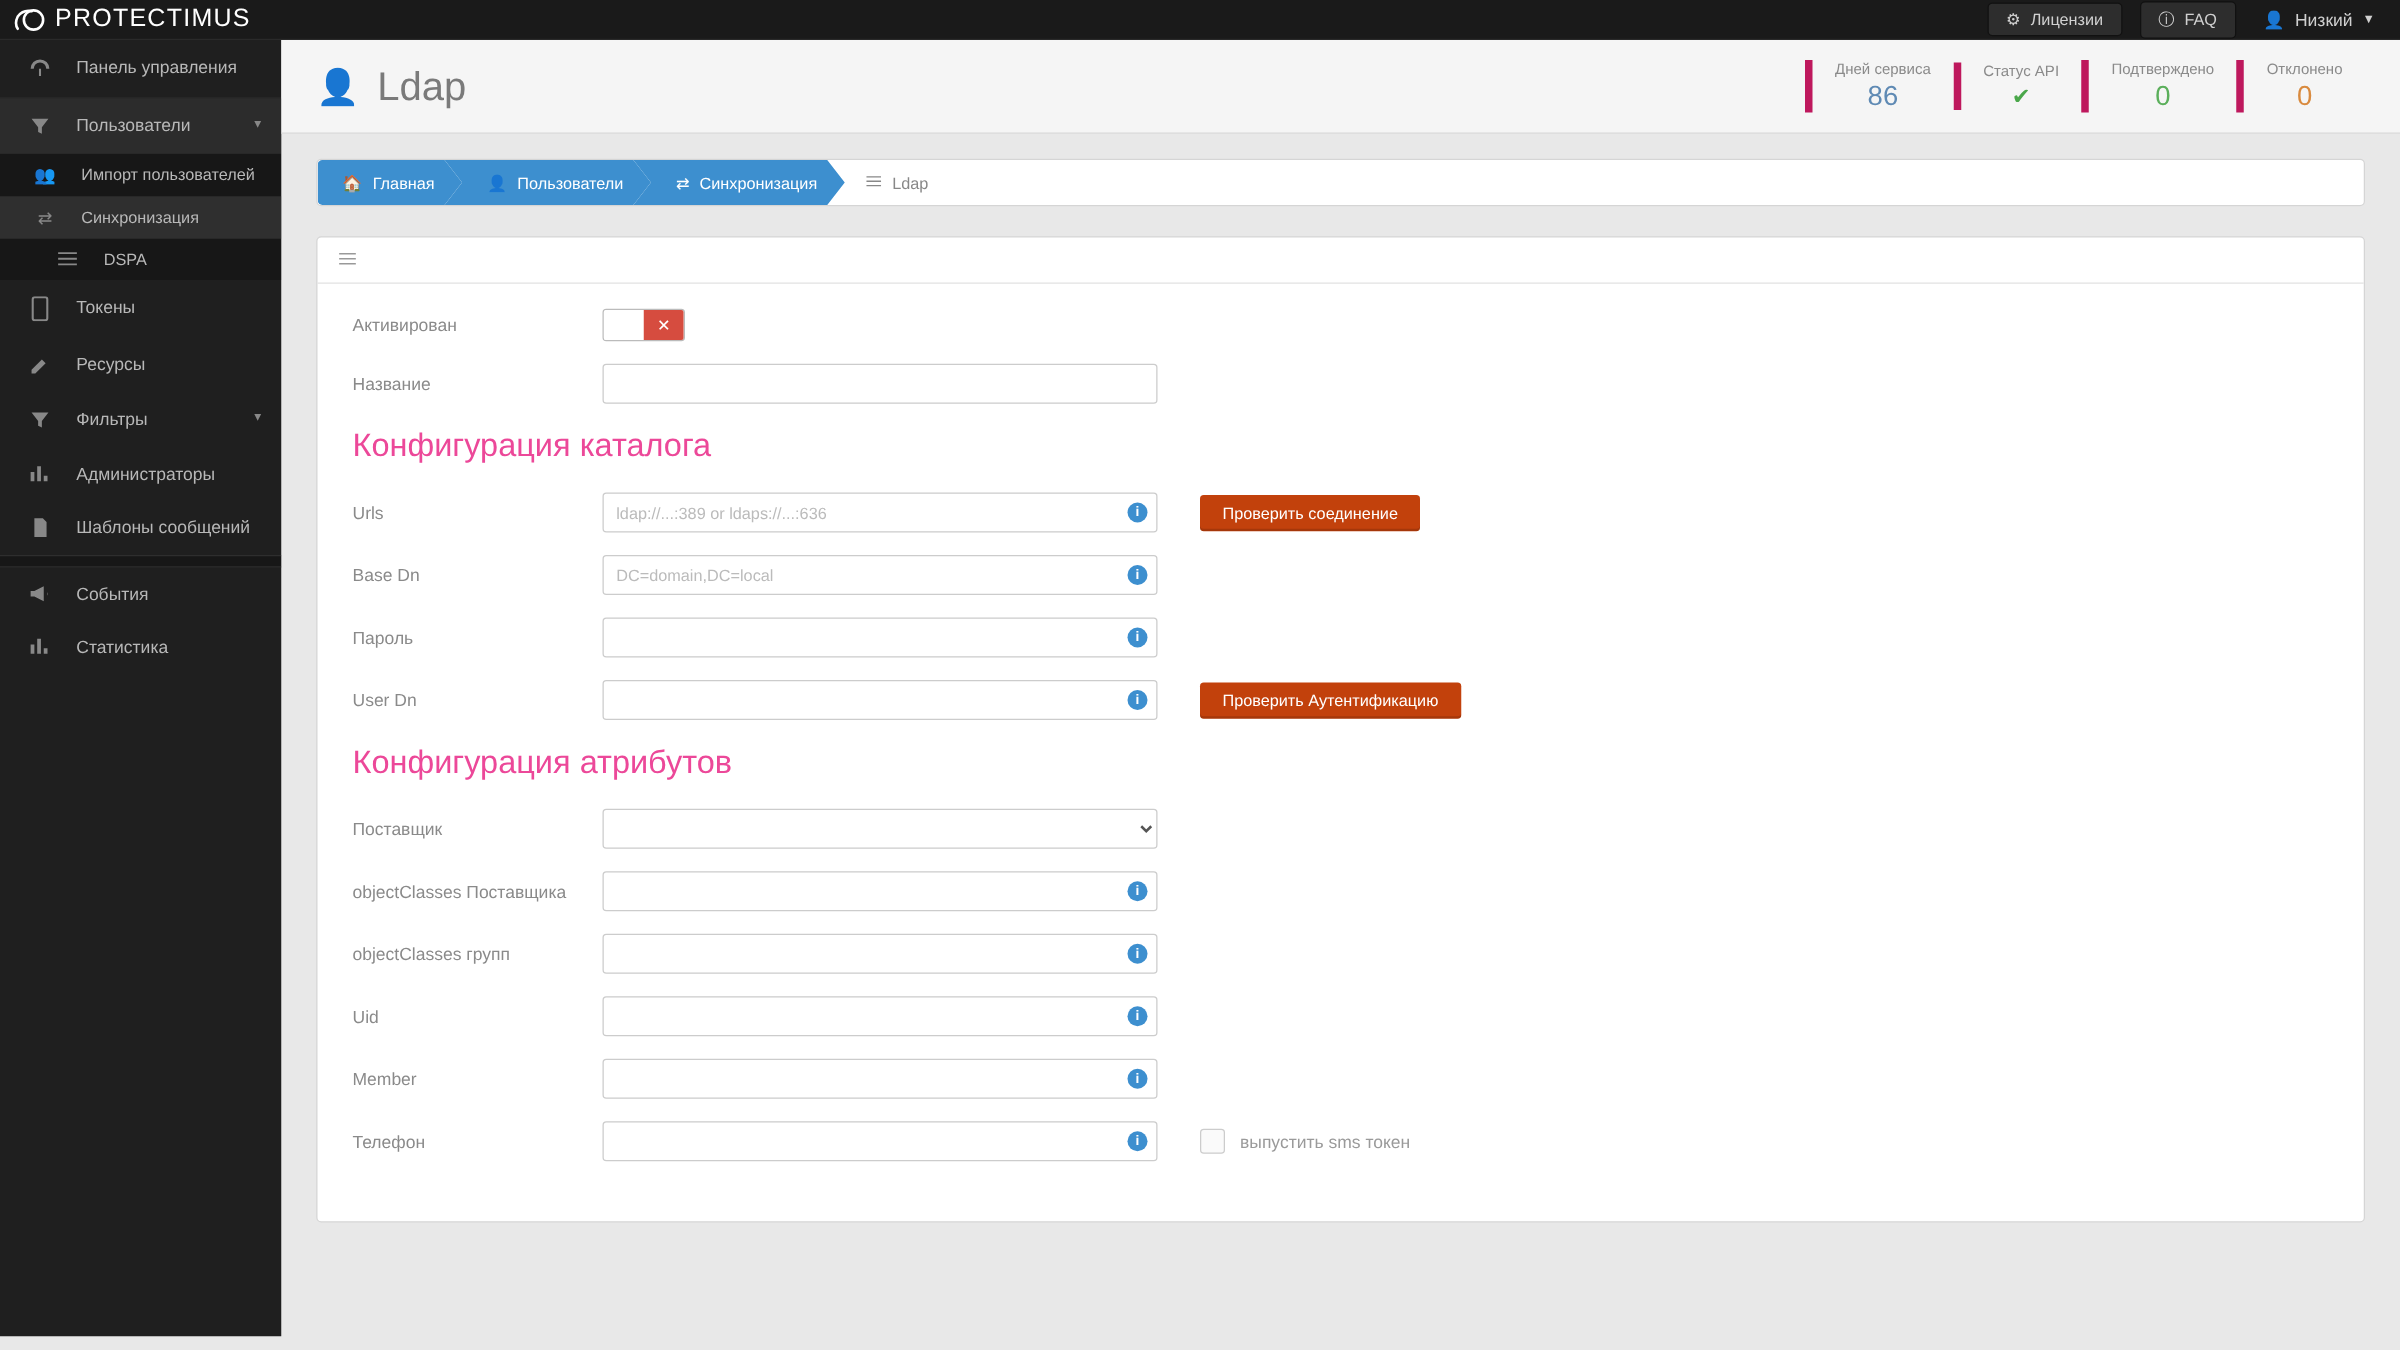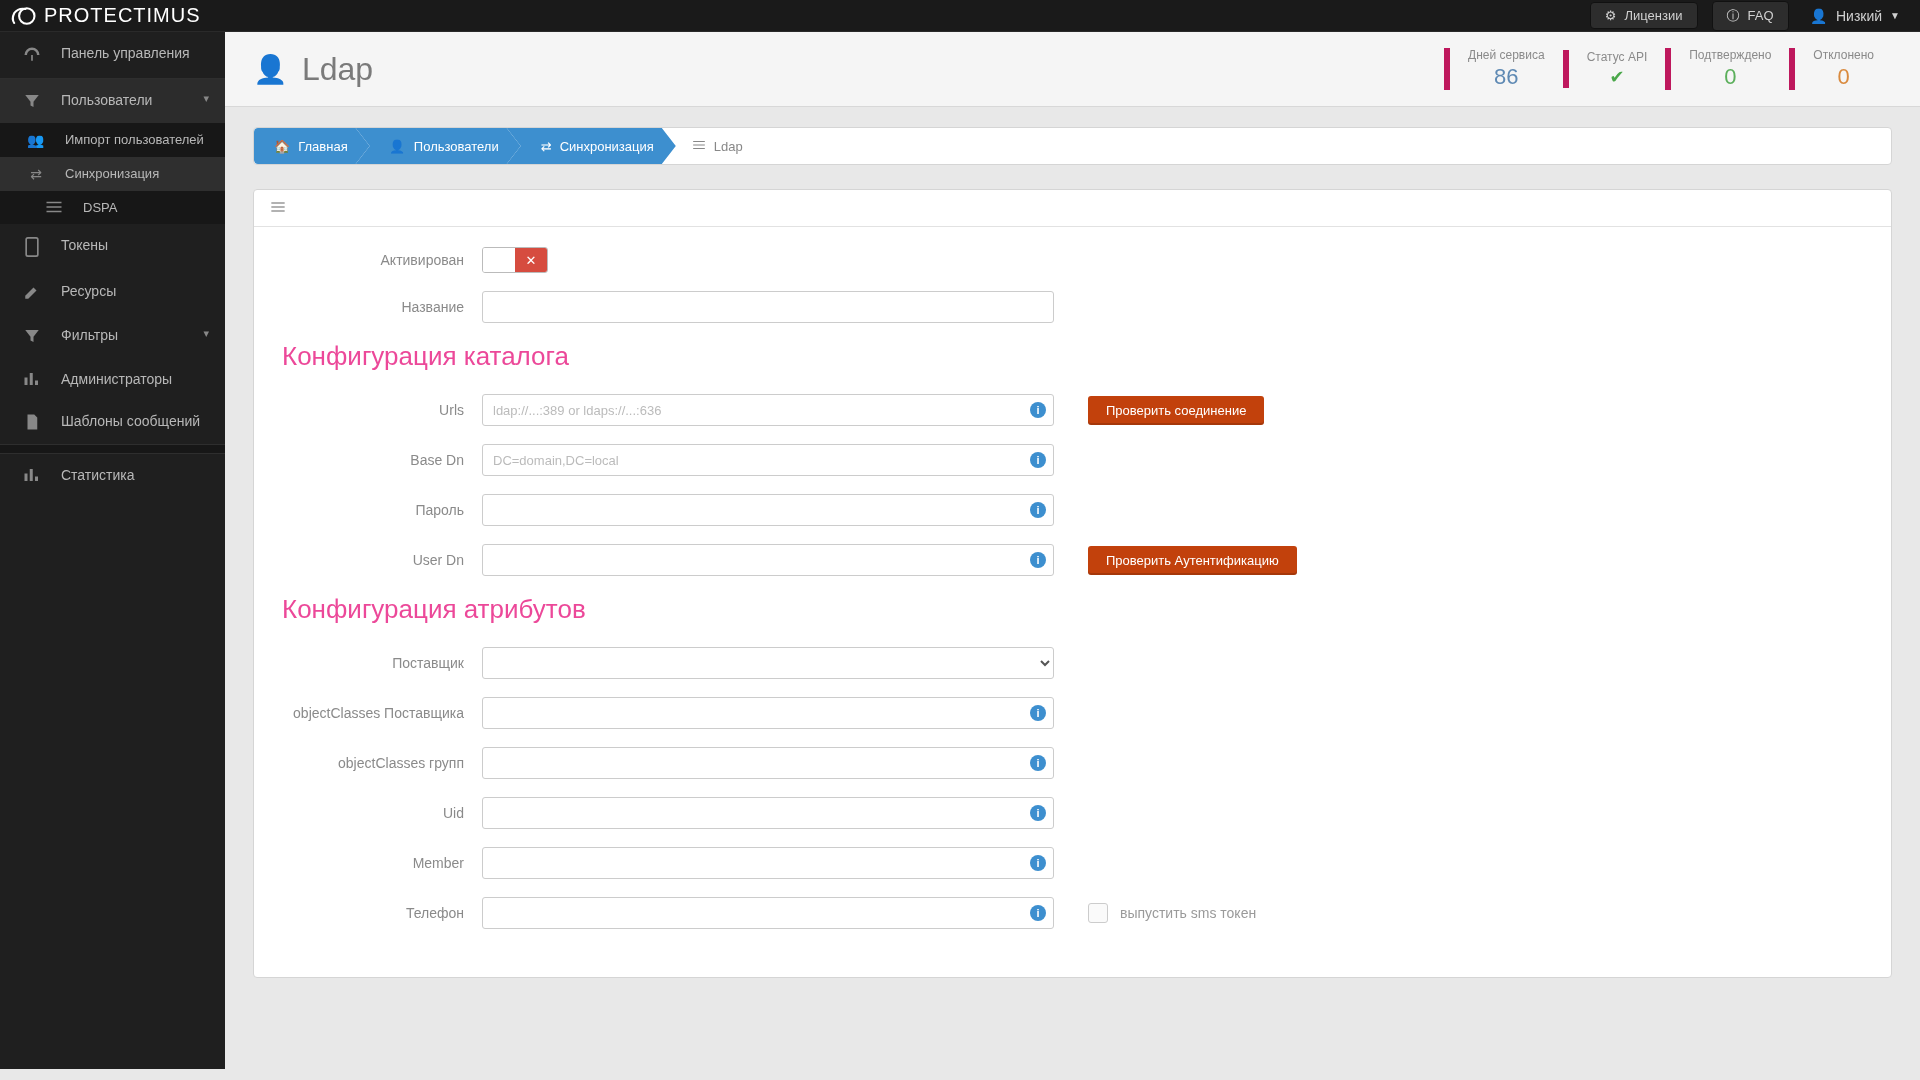--- a/index.html
+++ b/index.html
@@ -211,28 +211,28 @@
 .panel-body {
   padding: 20px 28px 30px 28px;
 }
 .form-row {
   display: flex;
   align-items: center;
   margin-bottom: 18px;
 }
 .form-label {
   width: 200px;
-  text-align: right;
+  text-align: left;
   color: #8a8a8a;
   font-size: 14px;
   padding-right: 18px;
 }
 .form-ctl {
   position: relative;
-  width: 572px;
+  width: 444px;
 }
 .form-ctl input[type=text],
 .form-ctl input[type=password],
 .form-ctl select {
   width: 100%;
   height: 32px;
   border: 1px solid #ccc;
   border-radius: 3px;
   padding: 0 34px 0 10px;
   font-size: 13px;
@@ -428,20 +428,28 @@
           </svg>
       </span>
       <span>Шаблоны сообщений</span>
     </div>
 
     <div class="side-sep"></div>
 
     <div class="side-item">
       <span class="ico">
         <svg width="18" height="16" viewBox="0 0 24 20">
+            <path fill="#888" d="M2 7h4l10-5v16L6 13H2zM20 8a4 4 0 0 1 0 4z"></path>
+          </svg>
+      </span>
+      <span>События</span>
+    </div>
+    <div class="side-item">
+      <span class="ico">
+        <svg width="18" height="16" viewBox="0 0 24 20">
             <path fill="#888" d="M2 18h4V8H2zM9 18h4V2H9zM16 18h4V12h-4z"></path>
           </svg>
       </span>
       <span>Статистика</span>
     </div>
   </div>
 
   <div class="main">
     <div class="page-header">
       <div class="page-title">

